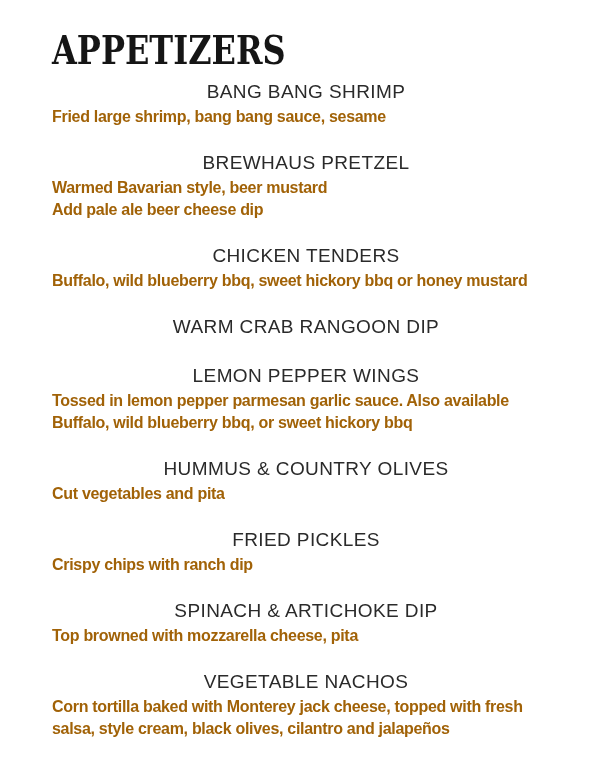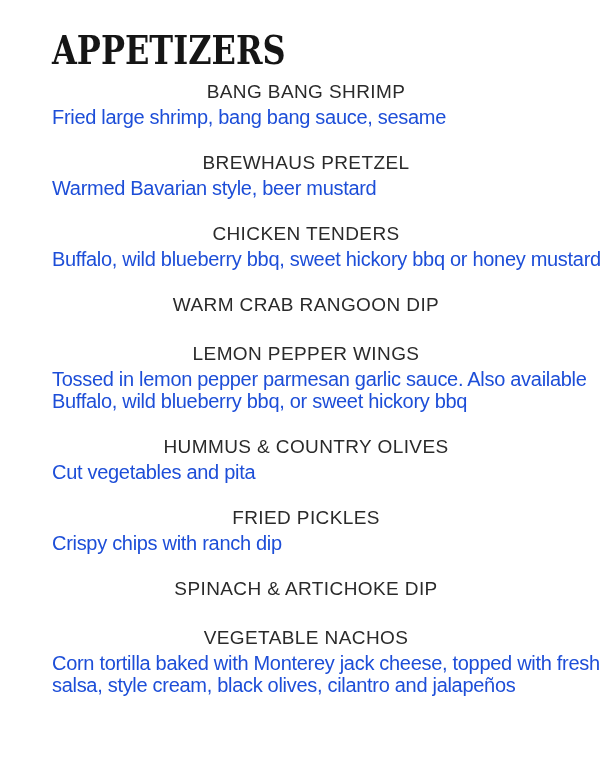--- a/index.html
+++ b/index.html
@@ -36,45 +36,46 @@
   .item-name {
     font-size: 19px;
     line-height: 28px;
     font-weight: 400;
     letter-spacing: 0.4px;
     color: #2a2a2a;
     white-space: nowrap;
     text-align: center;
   }
   .desc-line {
-    font-size: 20px;
+    font-size: 16px;
     line-height: 22px;
-    font-weight: 400;
+    font-weight: 700;
     letter-spacing: -0.3px;
-    color: #1d4ed8;
+    color: #a16207;
     white-space: nowrap;
   }
 </style>
 </head>
 <body>
 
 <div class="page">
   <h1 class="section-title">APPETIZERS</h1>
   <div class="menu-items">
   <div class="menu-item">
     <div class="item-name">BANG BANG SHRIMP</div>
     <div class="item-desc">
           <div class="desc-line">Fried large shrimp, bang bang sauce, sesame</div>
         </div>
   </div>
 
   <div class="menu-item">
     <div class="item-name">BREWHAUS PRETZEL</div>
     <div class="item-desc">
           <div class="desc-line">Warmed Bavarian style, beer mustard</div>
+          <div class="desc-line">Add pale ale beer cheese dip</div>
         </div>
   </div>
 
   <div class="menu-item">
     <div class="item-name">CHICKEN TENDERS</div>
     <div class="item-desc">
           <div class="desc-line">Buffalo, wild blueberry bbq, sweet hickory bbq or honey mustard</div>
         </div>
   </div>
 
@@ -99,20 +100,23 @@
 
   <div class="menu-item">
     <div class="item-name">FRIED PICKLES</div>
     <div class="item-desc">
           <div class="desc-line">Crispy chips with ranch dip</div>
         </div>
   </div>
 
   <div class="menu-item">
     <div class="item-name">SPINACH &amp; ARTICHOKE DIP</div>
+    <div class="item-desc">
+          <div class="desc-line">Top browned with mozzarella cheese, pita</div>
+        </div>
   </div>
 
   <div class="menu-item">
     <div class="item-name">VEGETABLE NACHOS</div>
     <div class="item-desc">
           <div class="desc-line">Corn tortilla baked with Monterey jack cheese, topped with fresh</div>
           <div class="desc-line">salsa, style cream, black olives, cilantro and jalapeños</div>
         </div>
   </div>
 </div>

